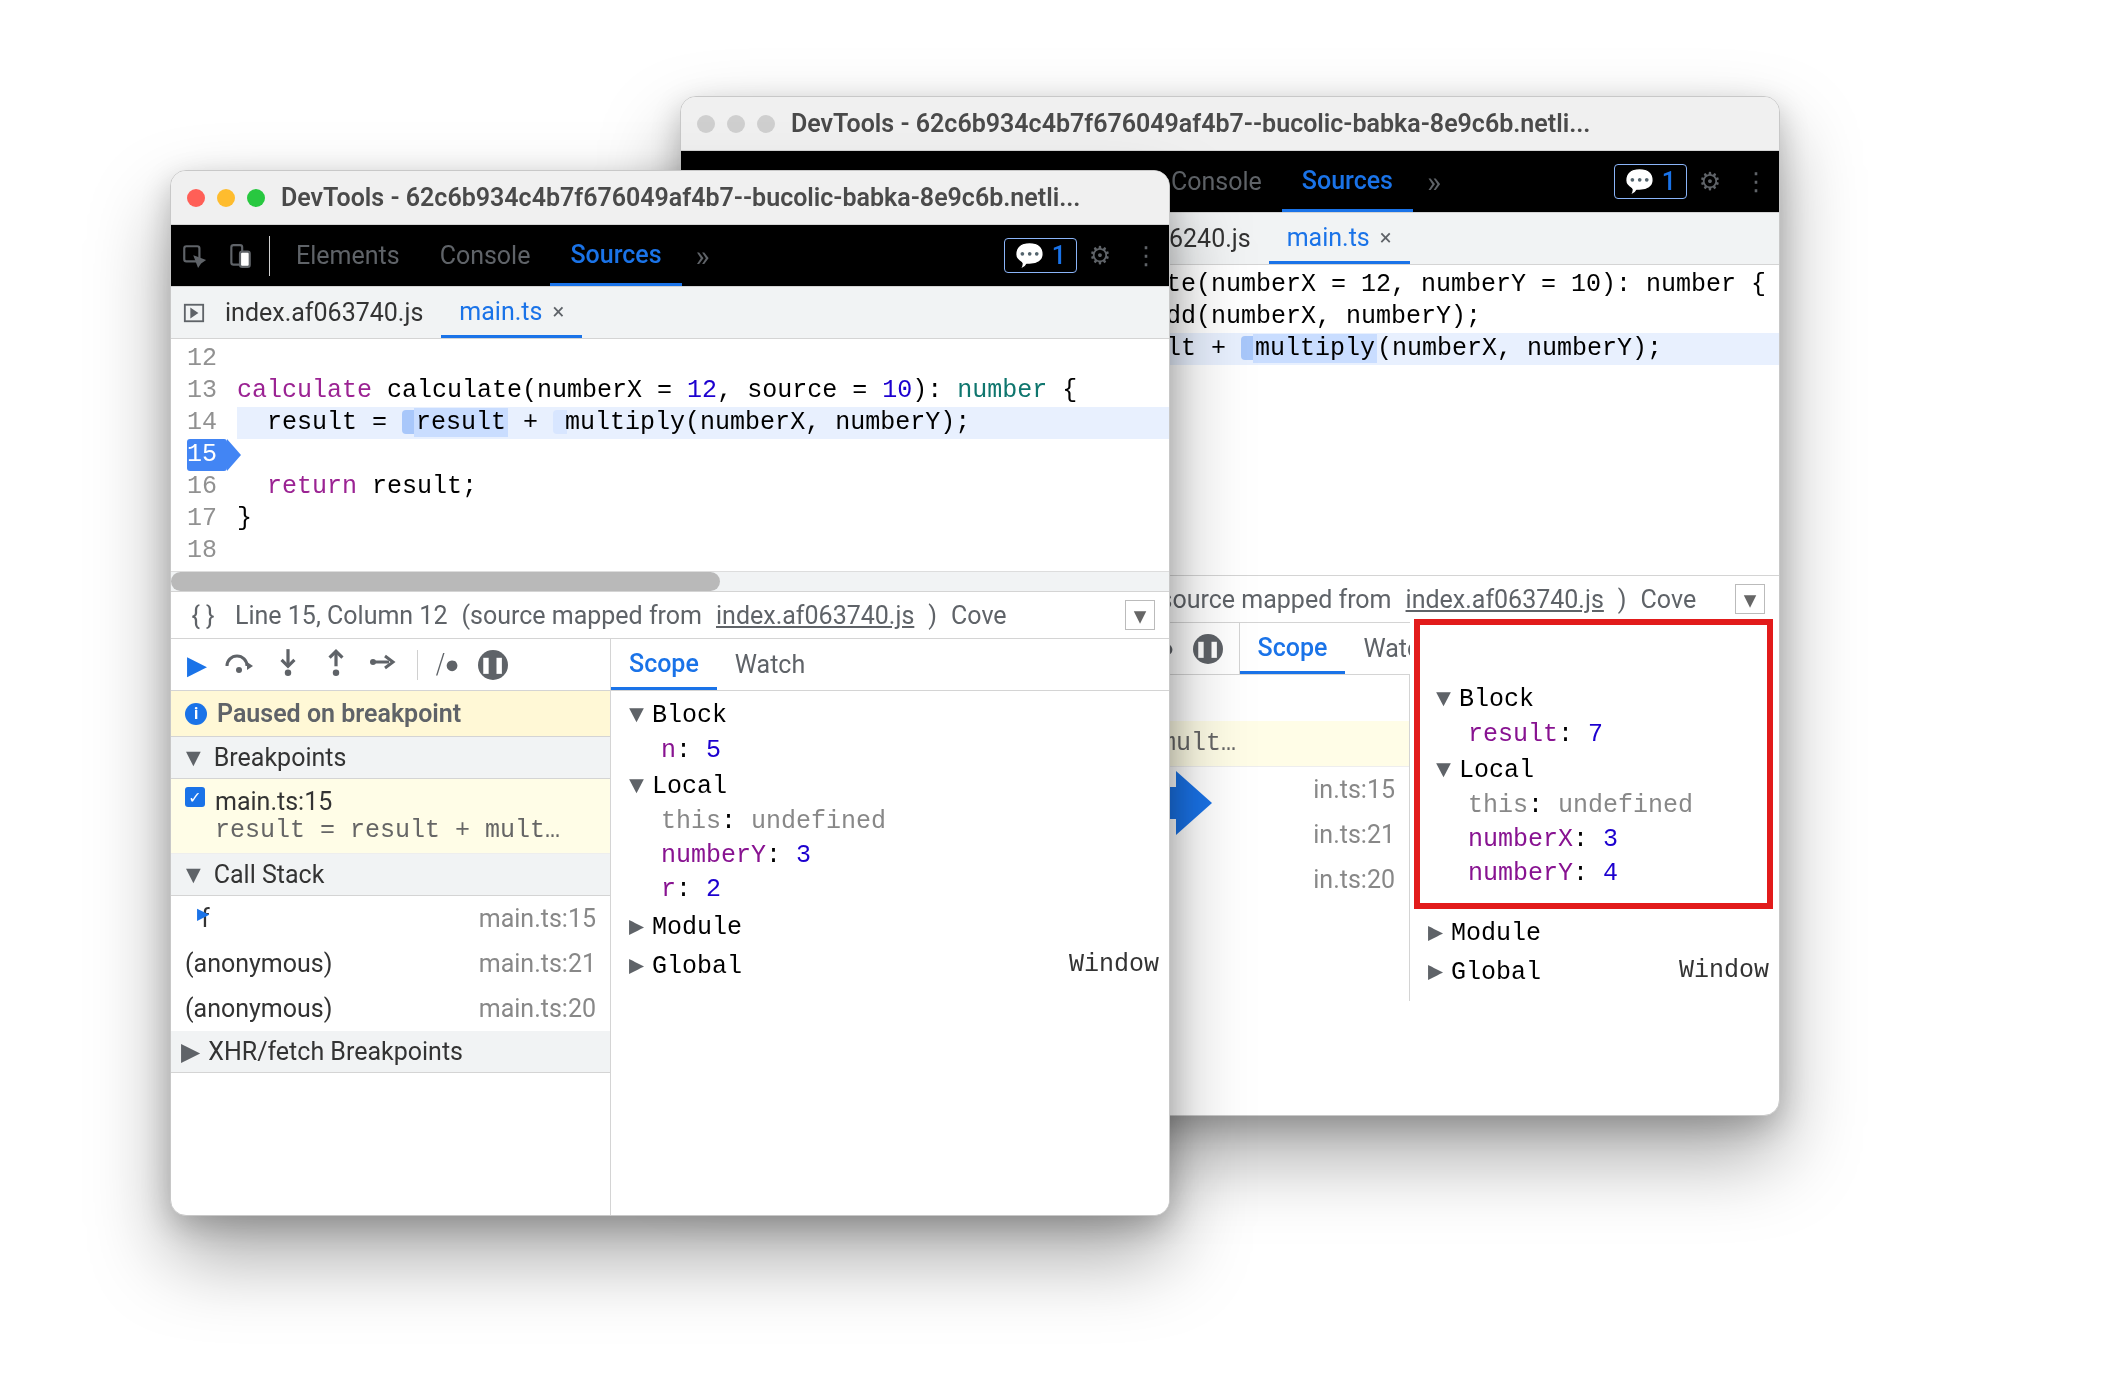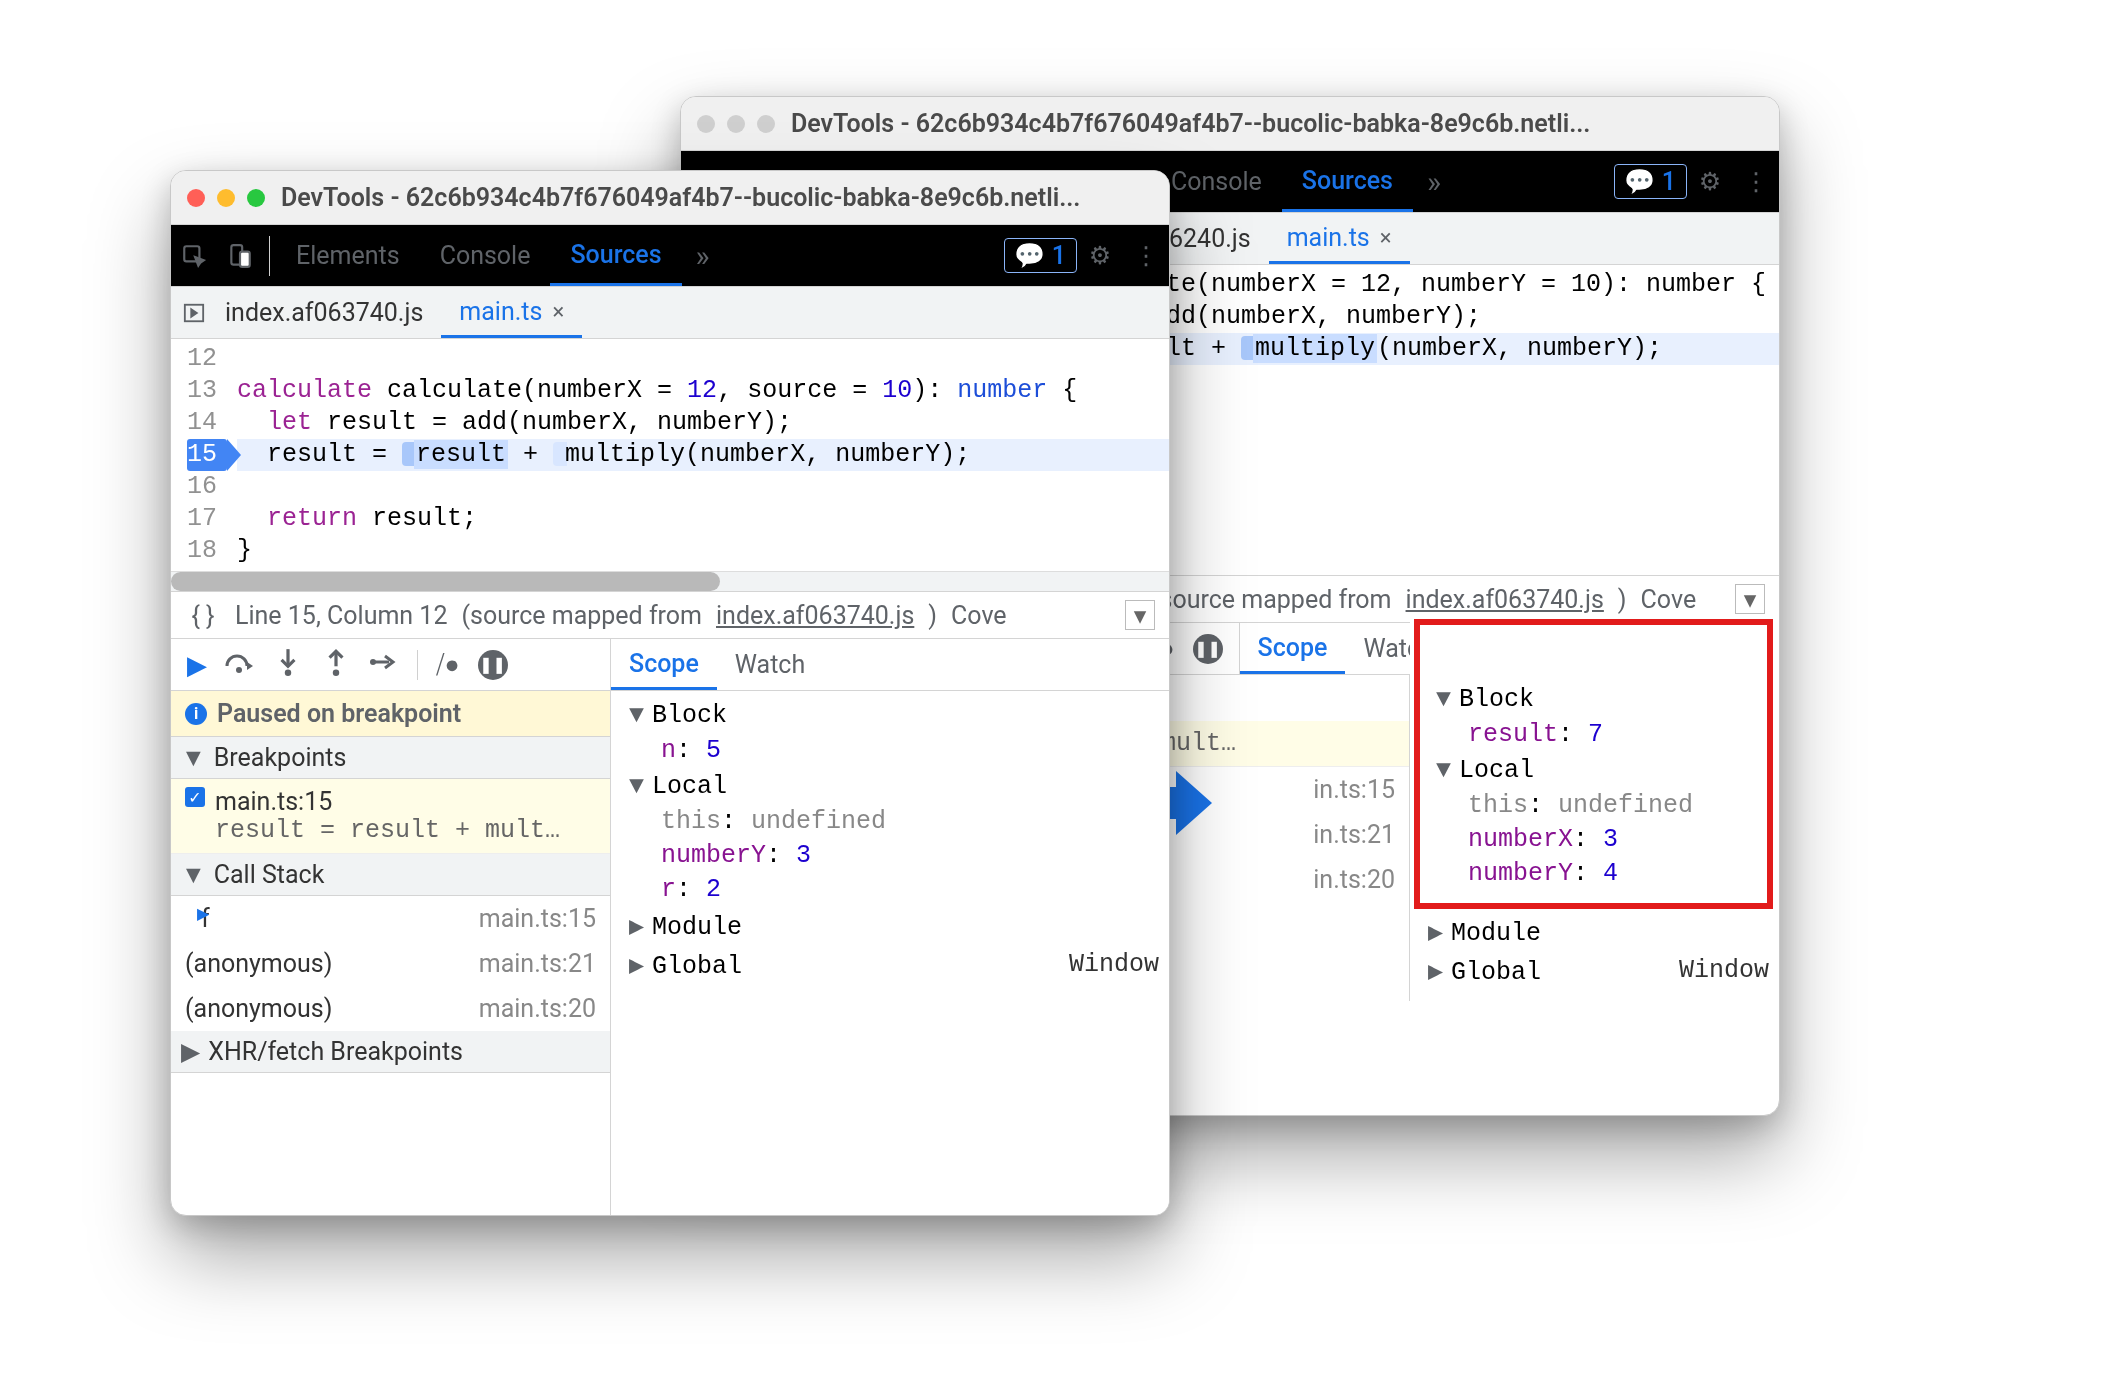--- a/index.html
+++ b/index.html
@@ -73,21 +73,21 @@
   }
   .gutter .bpline::after{
     content:""; position:absolute; right:-14px; top:0;
     border-top:16px solid transparent; border-bottom:16px solid transparent;
     border-left:14px solid #4285f4;
   }
   .code { padding:4px 0 4px 10px; flex:1; }
   .code div { height:32px; line-height:32px; white-space:pre; }
   .code .hl { background:#e8f0fe; }
   .kw { color:#9b2393; }
-  .type { color:#1d4ed8; }
+  .type { color:#0f766e; }
   .num { color:#1c00cf; }
   .execmark {
     display:inline-block; width:14px; height:24px; background:#a8c7fa;
     border-top-left-radius:4px; border-bottom-left-radius:4px;
     vertical-align:middle; margin-right:-2px;
   }
   .execrun { background:#c9ddff; padding:0 2px; }
 
   .hscroll { height:20px; background:#f1f3f4; border-top:1px solid #ddd; display:flex; }
   .hscroll .thumb { width:55%; height:100%; background:#b9b9b9; border-radius:10px; }
@@ -322,21 +322,20 @@
       <div>13</div>
       <div>14</div>
       <div class="bpline">15</div>
       <div>16</div>
       <div>17</div>
       <div>18</div>
     </div>
     <div class="code">
       <div></div>
       <div><span class="kw">calculate</span><span> calculate(numberX = </span><span class="num">12</span><span>, source = </span><span class="num">10</span><span>): </span><span class="type">number</span><span> {</span></div>
-      <div><span class="kw">  let</span><span> result = add(numberX, numberY);</span></div>
       <div class="hl"><span>  result = </span><span class="execmark"></span><span class="execrun">result</span><span> + </span><span class="execmark" style="background:#d8e6ff"></span><span>multiply</span><span>(numberX, numberY);</span></div>
       <div></div>
       <div><span class="kw">  return</span><span> result;</span></div>
       <div>}</div>
     </div>
   </div>
   <div class="hscroll">
       <div class="thumb"></div>
     </div>
 

